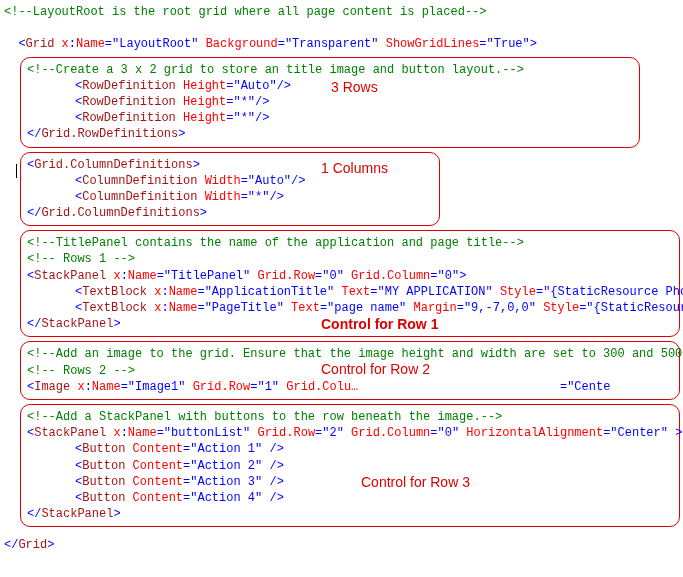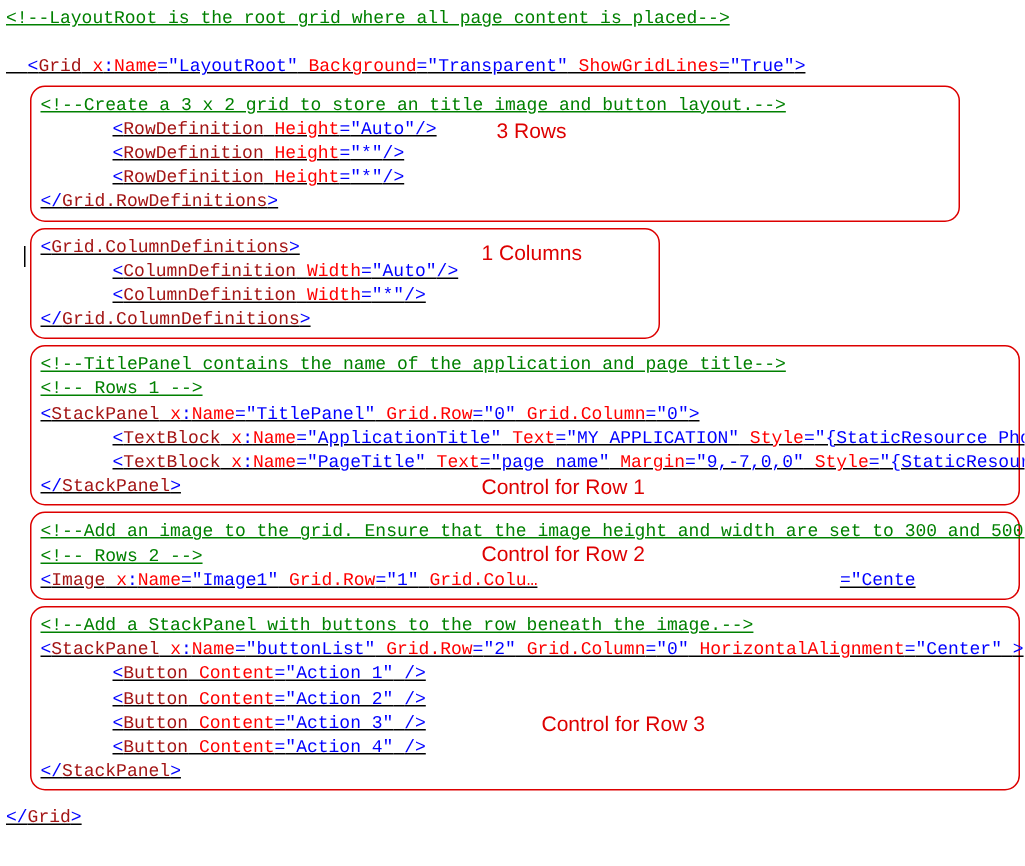--- a/index.html
+++ b/index.html
@@ -6,21 +6,21 @@
   body {
     margin: 0;
     padding: 4px;
     font-family: Consolas, 'Courier New', monospace;
     font-size: 12px;
     line-height: 1.35;
     background: #fff;
     color: #000;
     width: 683px;
   }
-  .line { white-space: pre; text-decoration: underline; }
+  .line { white-space: pre; }
   .c-green { color: #008000; }
   .c-blue { color: #0000ff; }
   .c-brown { color: #a31515; }
   .c-red { color: #ff0000; }
   .indent1 { padding-left: 0px; }
   .indent3 { padding-left: 48px; }
   .box {
     border: 1.5px solid #d00;
     border-radius: 10px;
     margin: 4px 0 4px 16px;
@@ -65,21 +65,21 @@
 
 <div class="box" style="width:420px;">
   <div class="label" style="top:6px; left:300px;">1 Columns</div>
   <div class="line indent1"><span class="c-blue">&lt;</span><span class="c-brown">Grid.ColumnDefinitions</span><span class="c-blue">&gt;</span></div>
   <div class="line indent3"><span class="c-blue">&lt;</span><span class="c-brown">ColumnDefinition</span><span class="c-red"> </span><span class="c-red">Width</span><span class="c-blue">=</span><span class="c-blue">"Auto"</span><span class="c-blue">/&gt;</span></div>
   <div class="line indent3"><span class="c-blue">&lt;</span><span class="c-brown">ColumnDefinition</span><span class="c-red"> </span><span class="c-red">Width</span><span class="c-blue">=</span><span class="c-blue">"*"</span><span class="c-blue">/&gt;</span></div>
   <div class="line indent1"><span class="c-blue">&lt;/</span><span class="c-brown">Grid.ColumnDefinitions</span><span class="c-blue">&gt;</span></div>
 </div>
 
 <div class="box" style="width:660px;">
-  <div class="label" style="bottom:2px; left:300px;">Control for Row 1</div>
+  <div class="label" style="bottom:2px; left:300px;font-weight:bold;">Control for Row 1</div>
   <div class="line c-green indent1">&lt;!--TitlePanel contains the name of the application and page title--&gt;</div>
   <div class="line c-green indent1">&lt;!-- Rows 1 --&gt;</div>
   <div class="line indent1"><span class="c-blue">&lt;</span><span class="c-brown">StackPanel</span><span class="c-red"> x</span><span class="c-blue">:</span><span class="c-red">Name</span><span class="c-blue">=</span><span class="c-blue">"TitlePanel"</span><span class="c-red"> Grid.Row</span><span class="c-blue">=</span><span class="c-blue">"0"</span><span class="c-red"> Grid.Column</span><span class="c-blue">=</span><span class="c-blue">"0"</span><span class="c-blue">&gt;</span></div>
   <div class="line indent3"><span class="c-blue">&lt;</span><span class="c-brown">TextBlock</span><span class="c-red"> x</span><span class="c-blue">:</span><span class="c-red">Name</span><span class="c-blue">=</span><span class="c-blue">"ApplicationTitle"</span><span class="c-red"> Text</span><span class="c-blue">=</span><span class="c-blue">"MY APPLICATION"</span><span class="c-red"> Style</span><span class="c-blue">=</span><span class="c-blue">"{StaticResource PhoneTe</span></div>
   <div class="line indent3"><span class="c-blue">&lt;</span><span class="c-brown">TextBlock</span><span class="c-red"> x</span><span class="c-blue">:</span><span class="c-red">Name</span><span class="c-blue">=</span><span class="c-blue">"PageTitle"</span><span class="c-red"> Text</span><span class="c-blue">=</span><span class="c-blue">"page name"</span><span class="c-red"> Margin</span><span class="c-blue">=</span><span class="c-blue">"9,-7,0,0"</span><span class="c-red"> Style</span><span class="c-blue">=</span><span class="c-blue">"{StaticResource P</span></div>
   <div class="line indent1"><span class="c-blue">&lt;/</span><span class="c-brown">StackPanel</span><span class="c-blue">&gt;</span></div>
 </div>
 
 <div class="box" style="width:660px;">
   <div class="label" style="top:18px; left:300px;">Control for Row 2</div>

